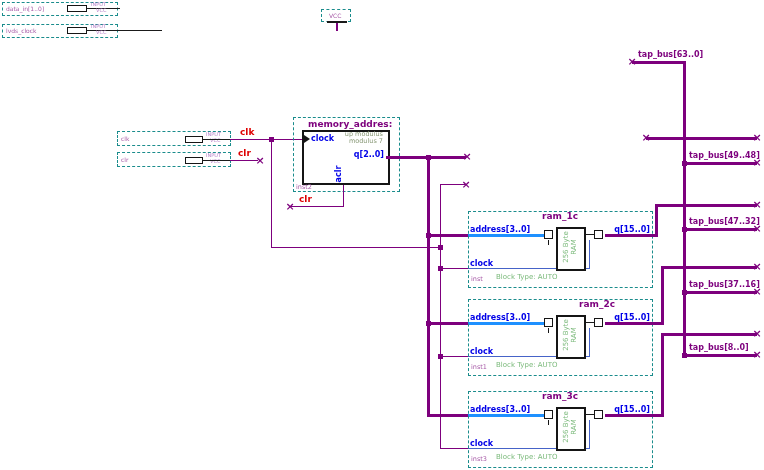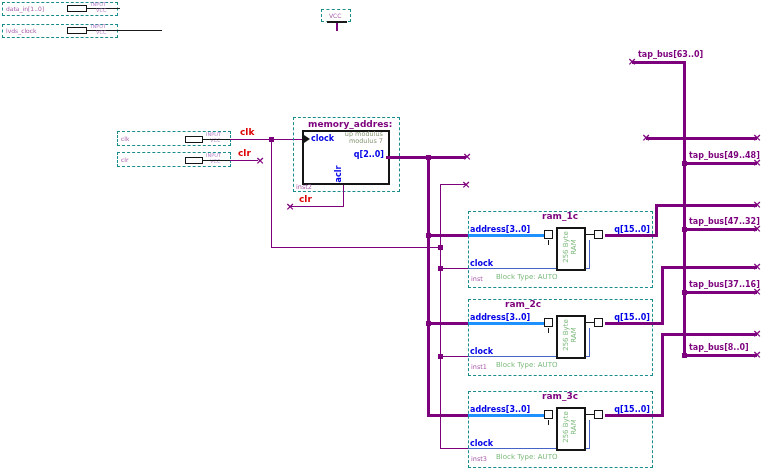--- a/index.html
+++ b/index.html
@@ -141,21 +141,21 @@
     <span>256 Byte</span><br><span>RAM</span>
   </div>
   <div class="sq" style="left:594px;top:230px"></div>
   <div class="hk" style="left:586px;top:234px;width:8px"></div>
   <span class="tport" style="left:470px;top:260px">clock</span>
   <span class="tgreen" style="left:496px;top:273px">Block Type: AUTO</span>
   <span class="tinst" style="left:471px;top:276px">inst</span>
   <div class="tport" style="left:614px;top:226px;width:36px;text-align:right">q[15..0]</div>
 
   <div class="dash" style="left:468px;top:299px;width:183px;height:75px"></div>
-  <div class="ttitle" style="left:505px;top:299px;width:110px;text-align:left">ram_2c</div>
+  <div class="ttitle" style="left:505px;top:299px;width:110px;text-align:right">ram_2c</div>
   <span class="tport" style="left:470px;top:314px">address[3..0]</span>
   <div class="sq" style="left:544px;top:318px"></div>
   <div class="vw" style="left:548px;top:328px;height:5px;background:#151515"></div>
   <div class="rect" style="left:556px;top:315px;width:26px;height:40px"></div>
   <div class="rot tgreen" style="left:542px;top:327px;width:56px;height:16px;text-align:center">
     <span>256 Byte</span><br><span>RAM</span>
   </div>
   <div class="sq" style="left:594px;top:318px"></div>
   <div class="hk" style="left:586px;top:322px;width:8px"></div>
   <span class="tport" style="left:470px;top:348px">clock</span>

